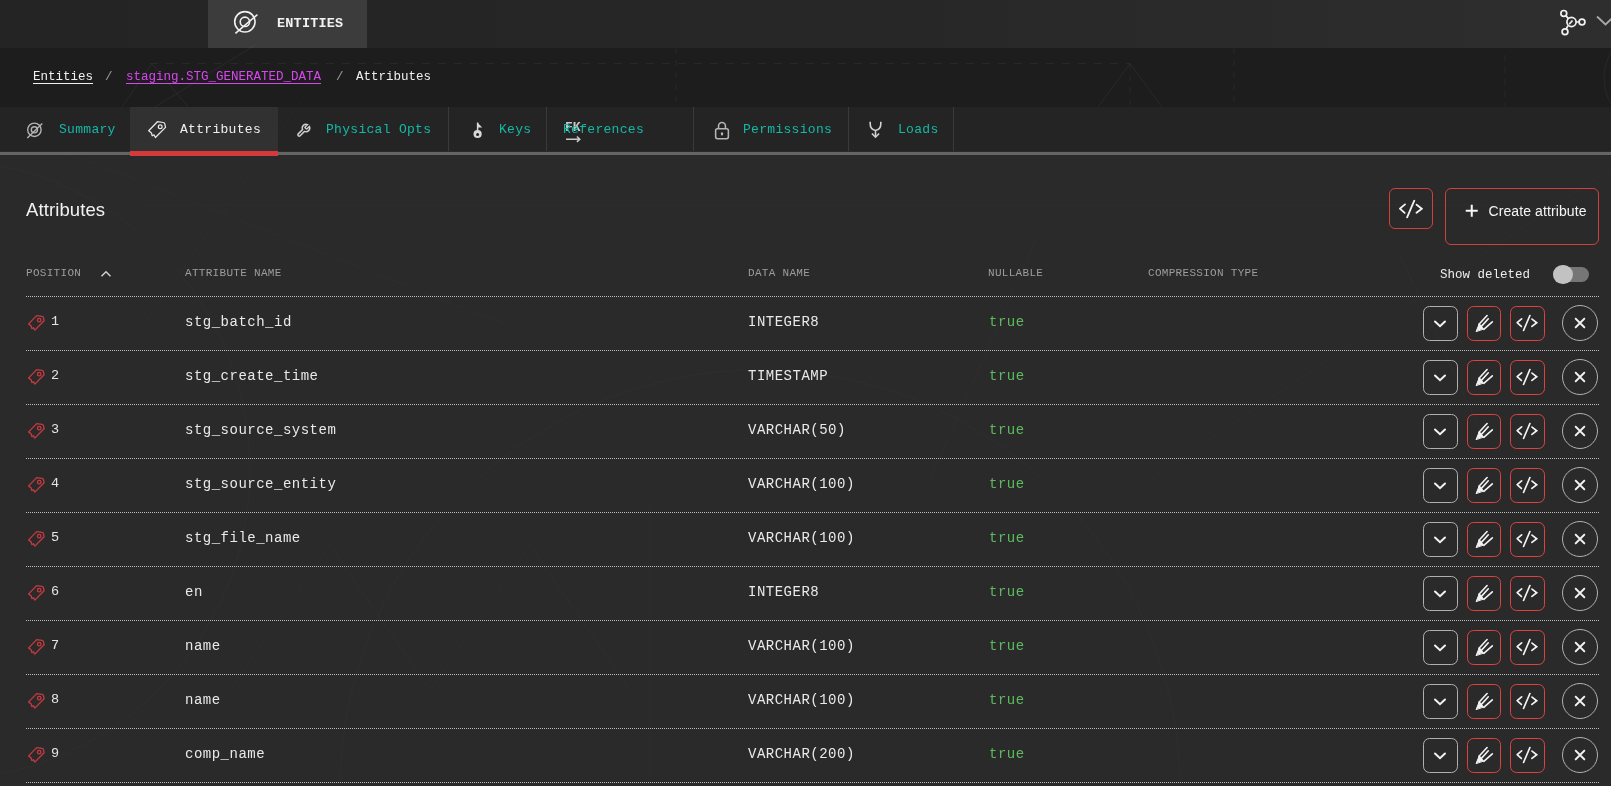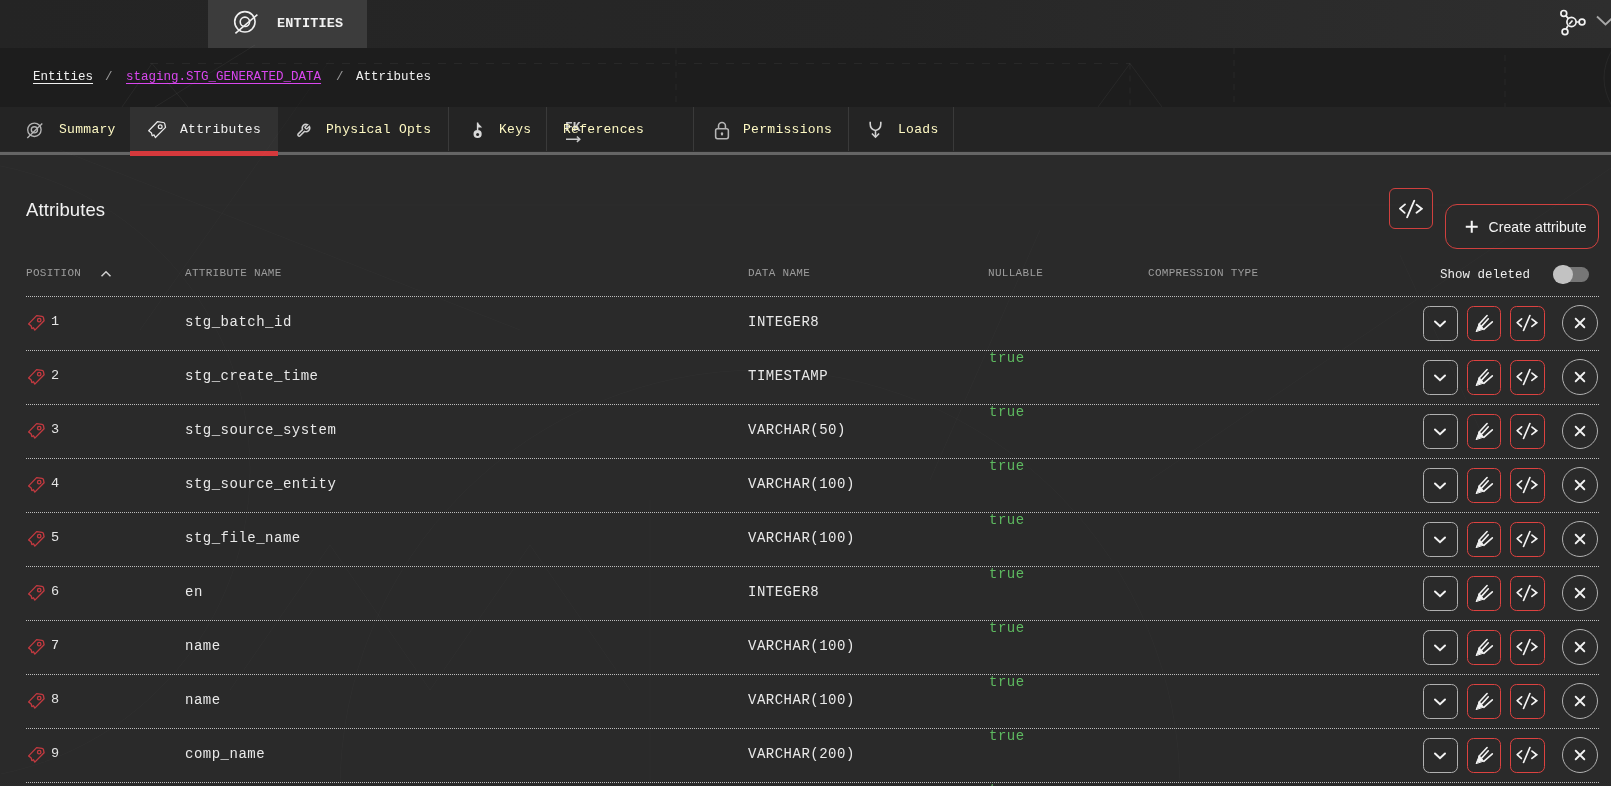--- a/index.html
+++ b/index.html
@@ -18,47 +18,47 @@
   color:#f2f2f2; font-weight:700; }
 
 .crumb { position:absolute; left:0; top:48px; width:1611px; height:59px; background:#1d1d1d; }
 .crumb span { position:absolute; top:22px; font-size:12.5px; }
 
 .tabs { position:absolute; left:0; top:107px; width:1611px; height:44px; background:#242424; }
 .tabs .active { position:absolute; left:130px; top:0; width:148px; height:44px; background:#313131; }
 .tabline { position:absolute; left:0; top:151.6px; width:1611px; height:3.8px; background:#656565; }
 .tabline .red { position:absolute; left:130px; top:-0.6px; width:148.3px; height:5px; background:#d6393c; }
 .tdiv { position:absolute; top:0; width:1px; height:44px; background:#3a3a3a; }
-.tlabel { position:absolute; top:15px; font-size:13px; letter-spacing:0.3px; color:#fef9c3; }
+.tlabel { position:absolute; top:15px; font-size:13px; letter-spacing:0.3px; color:#14b8a6; }
 
 .content { position:absolute; left:0; top:156px; width:1611px; height:630px; background:#2a2a2a; }
 h1.attr { position:absolute; left:26px; top:43px; font-family:"Liberation Sans",sans-serif;
   font-size:18.5px; font-weight:400; color:#f2f2f2; letter-spacing:0.1px; }
 .codebtn { position:absolute; left:1389px; top:32px; width:44px; height:41px;
   border:1.5px solid #d0403e; border-radius:6px; }
-.createbtn { position:absolute; left:1445px; top:48px; width:154px; height:45px;
-  border:1.5px solid #d0403e; border-radius:12px; }
+.createbtn { position:absolute; left:1445px; top:32px; width:154px; height:57px;
+  border:1.5px solid #d0403e; border-radius:6px; }
 .createbtn .plus { position:absolute; left:19px; top:14.5px; width:13.5px; height:13.5px; }
 .createbtn .lbl { position:absolute; left:42.5px; top:13.5px; font-family:"Liberation Sans",sans-serif;
   font-size:14px; letter-spacing:0.1px; color:#f5f5f5; }
 
 .th { position:absolute; top:110.5px; font-size:11px; letter-spacing:0.3px; color:#9c9c9c; }
 .showdel { position:absolute; left:1440px; top:112px; font-size:12.5px; color:#ededed; }
 .toggle { position:absolute; left:1553px; top:111px; width:36px; height:15px;
   background:#767676; border-radius:8px; }
 .toggle .knob { position:absolute; left:0px; top:-2.2px; width:19.5px; height:19.5px;
   background:#c2c2c2; border-radius:50%; }
 .hline { position:absolute; left:26px; width:1573px; height:1px;
   background:repeating-linear-gradient(90deg,#bdbdbd 0 1px,rgba(0,0,0,0) 1px 2px); }
 
 .row { position:absolute; left:0; width:1611px; height:54px; }
 .row .num { position:absolute; left:51px; top:18px; font-size:13.5px; color:#e4e4e4; }
 .row .name { position:absolute; left:185px; top:18px; font-size:14px; letter-spacing:0.5px; color:#e9e9e9; }
 .row .dtype { position:absolute; left:748px; top:18px; font-size:14px; letter-spacing:0.5px; color:#e9e9e9; }
-.row .nul { position:absolute; left:989px; top:18px; font-size:14px; letter-spacing:0.5px; color:#5eba60;margin-top:36px; }
+.row .nul { position:absolute; left:989px; top:18px; font-size:14px; letter-spacing:0.5px; color:#5eba60; }
 .row .tagic { position:absolute; left:28px; top:18px; }
 .sqbtn { position:absolute; top:10px; width:34.5px; height:34.5px; border-radius:6.5px; }
 .graybrd { border:1.4px solid #b0b0b0; }
 .redbrd { border:1.8px solid #dc4240; }
 .circbtn { position:absolute; left:1562px; top:9px; width:36px; height:36px;
   border:1.5px solid #b0b0b0; border-radius:50%; }
 .icn { position:absolute; left:50%; top:50%; transform:translate(-50%,-50%); }
 svg { display:block; }
 </style>
 </head>

